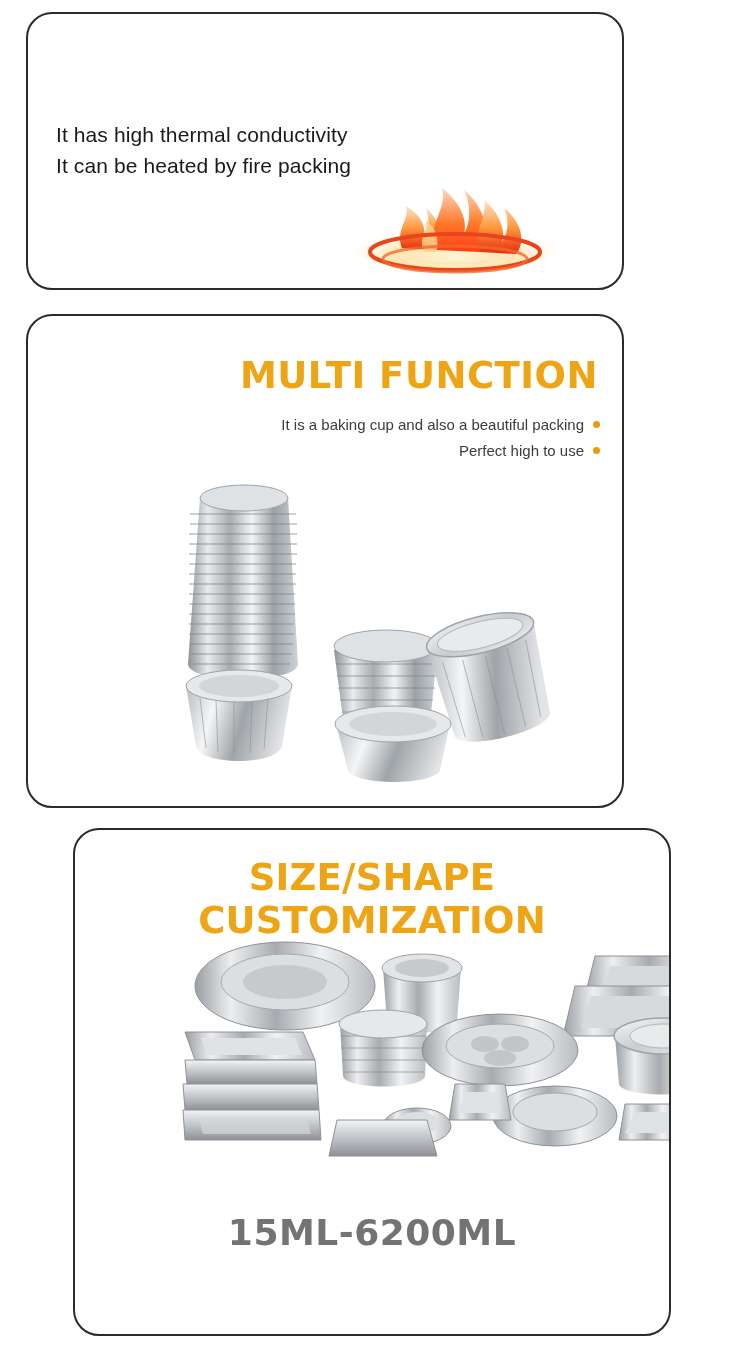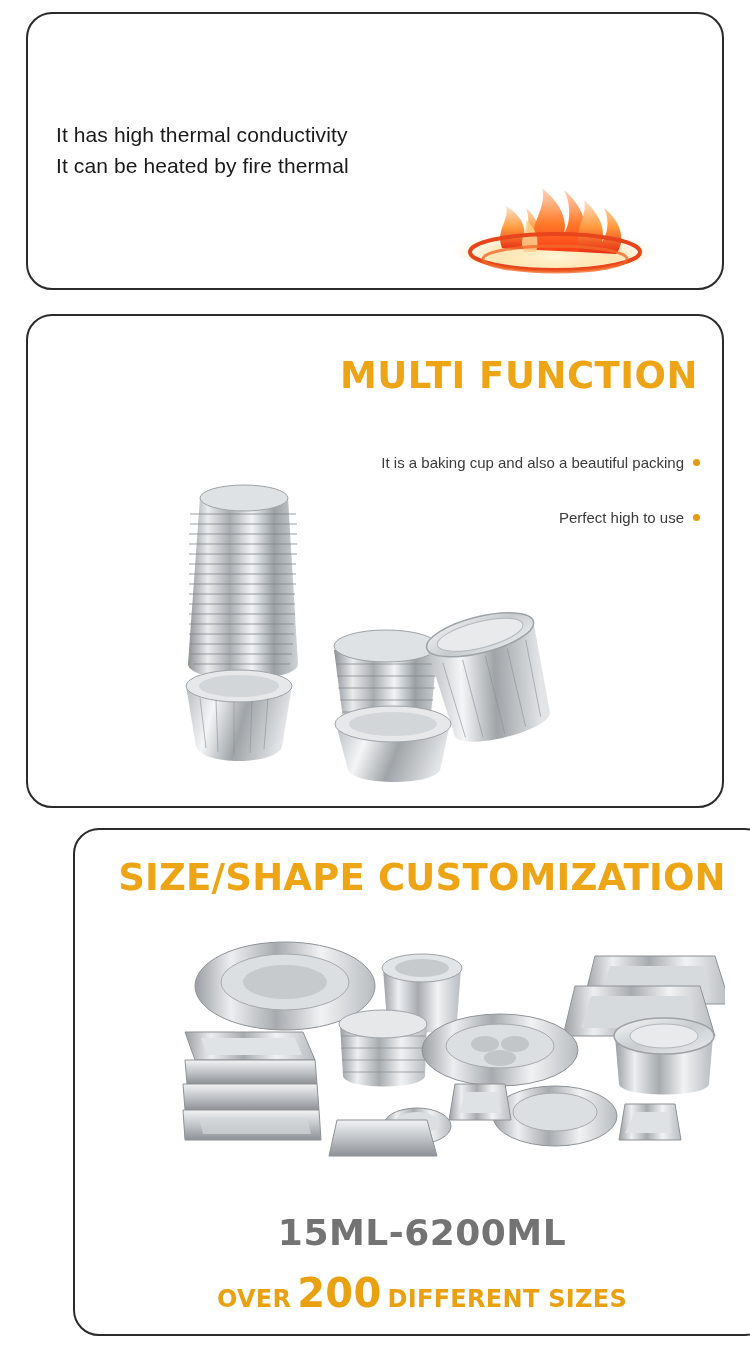--- a/index.html
+++ b/index.html
@@ -14,21 +14,21 @@
     position: relative;
     width: 750px;
     height: 1349px;
     background: #ffffff;
     padding: 0;
   }
 
   .card {
     position: absolute;
     left: 26px;
-    width: 698px;
+    width: 598px;
     background: #ffffff;
     border: 2px solid #2b2b2b;
     border-radius: 26px;
     overflow: hidden;
   }
 
   
   #card-thermal { top: 12px; height: 278px; }
   .thermal-text {
     position: absolute;
@@ -68,21 +68,20 @@
     width: 400px;
     text-align: right;
   }
   .bullet-row {
     display: flex;
     align-items: center;
     justify-content: flex-end;
     margin-bottom: 9px;
     font-size: 15px;
     color: #3b3b3b;
-    margin-top: 38px;
   }
   .bullet-dot {
     display: inline-block;
     width: 7px; height: 7px;
     border-radius: 50%;
     background: #e89a10;
     margin-left: 9px;
     flex: none;
   }
 
@@ -127,21 +126,21 @@
   .size-sub .big { font-size: 40px; }
 </style>
 </head>
 <body>
 
 <div class="page">
 
   <section class="card" id="card-thermal">
     <div class="thermal-text">
       <div>It has high thermal conductivity</div>
-      <div>It can be heated by fire thermal</div>
+      <div>It can be heated by fire packing</div>
     </div>
 
     <div class="flame-wrap">
       <svg width="230" height="110" viewBox="0 0 230 110">
         <defs>
           <radialGradient id="glow" cx="50%" cy="72%" r="55%">
             <stop offset="0%" stop-color="#fff6d8" stop-opacity="0.95"></stop>
             <stop offset="55%" stop-color="#ffd27a" stop-opacity="0.55"></stop>
             <stop offset="100%" stop-color="#ffffff" stop-opacity="0"></stop>
           </radialGradient>
@@ -376,20 +375,15 @@
           <ellipse cx="262" cy="215" rx="22" ry="11" fill="#dcdfe1"></ellipse>
         </g>
         <g>
           <path d="M182 212 L272 212 L282 248 L174 248 Z" fill="url(#tfoil2)" stroke="#8e9296"></path>
         </g>
       </svg>
     </div>
 
     <div class="size-range">15ML-6200ML</div>
 
-    <div class="size-sub">
-      <span class="small">OVER</span>
-      <span class="big">200</span>
-      <span class="small">DIFFERENT SIZES</span>
-    </div>
   </section>
 
 </div>
 
 </body></html>

